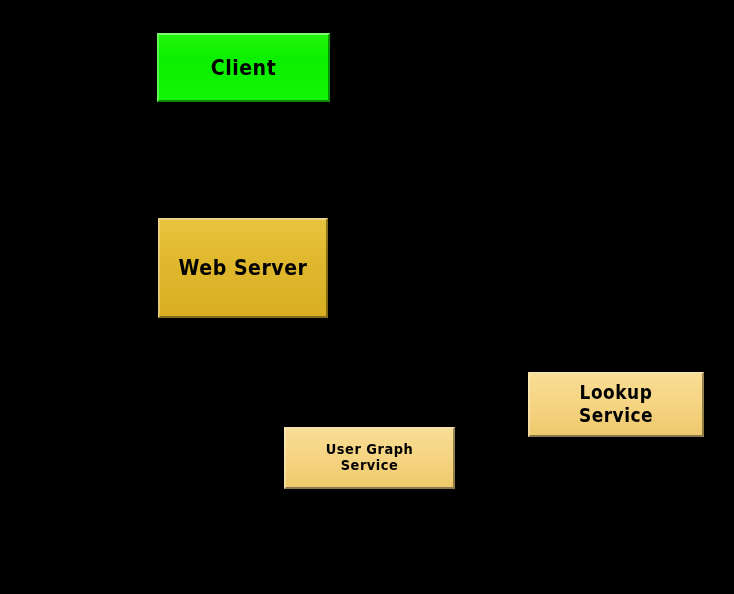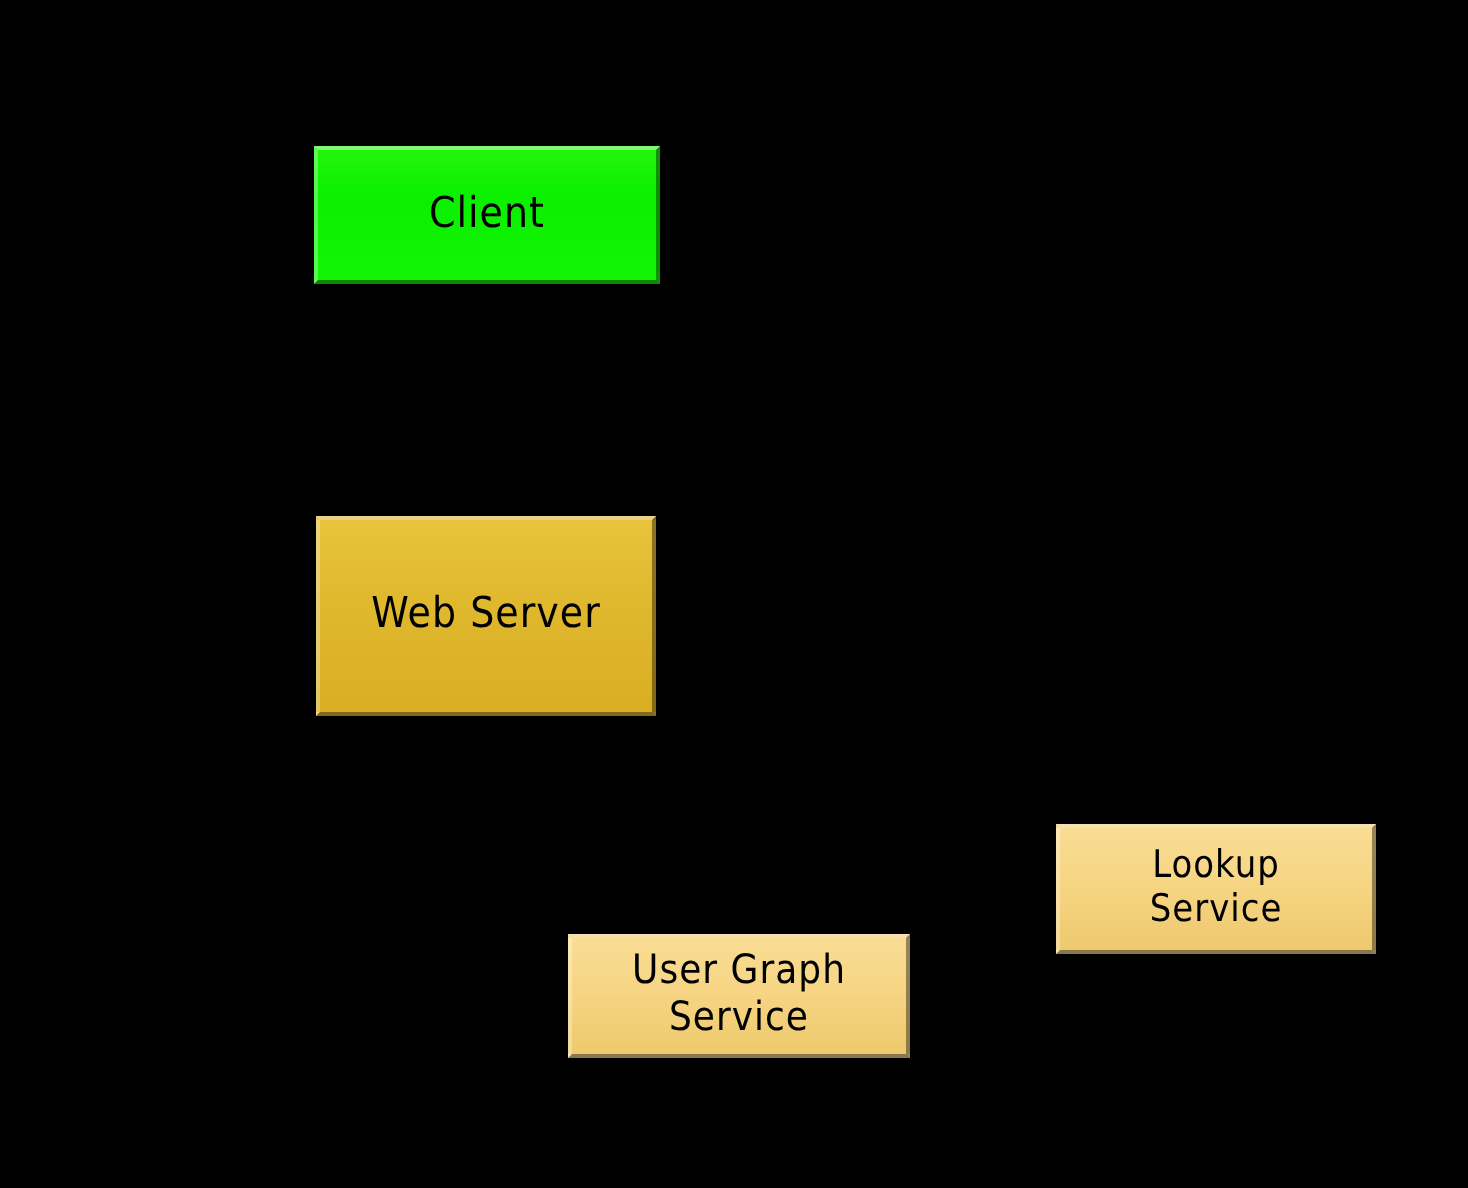--- a/index.html
+++ b/index.html
@@ -16,29 +16,28 @@
     font-family: "DejaVu Sans", sans-serif;
   }
   .node {
     position: absolute;
     display: flex;
     align-items: center;
     justify-content: center;
     text-align: center;
     box-sizing: border-box;
     color: #000000;
-    font-weight: normal;
+    font-weight: bold;
     letter-spacing: 0.5px;
     line-height: 1.15;
     border-top: 2px solid rgba(255,255,255,0.45);
     border-left: 2px solid rgba(255,255,255,0.30);
     border-right: 2px solid rgba(0,0,0,0.40);
     border-bottom: 2px solid rgba(0,0,0,0.45);
     box-shadow: 2px 3px 4px rgba(0,0,0,0.85);
-    margin-top: 40px;
   }
   .node .label {
     display: block;
     white-space: pre-line;
     transform: scaleY(1.12);
   }
   
   .fill-green {
     background: linear-gradient(180deg, #22f50a 0%, #0bf000 35%, #12f505 100%);
   }
@@ -67,24 +66,24 @@
 
   <div class="node fill-green" style="left:157px; top:33px; width:173px; height:69px; font-size:19px;">
     <span class="label">Client</span>
   </div>
 
   <div class="node fill-gold" style="left:158px; top:218px; width:170px; height:100px; font-size:19px;">
     <span class="label">Web Server</span>
   </div>
 
 
-  <div class="node fill-lightgold" style="left:284px; top:427px; width:171px; height:62px; font-size:18px;">
+  <div class="node fill-lightgold" style="left:284px; top:427px; width:171px; height:62px; font-size:13px;">
     <span class="label">User Graph
 Service</span>
   </div>
 
-  <div class="node fill-lightgold" style="left:528px; top:372px; width:160px; height:65px; font-size:17px;">
+  <div class="node fill-lightgold" style="left:528px; top:372px; width:176px; height:65px; font-size:17px;">
     <span class="label">Lookup
 Service</span>
   </div>
 
 
 </div>
 
 </body></html>

